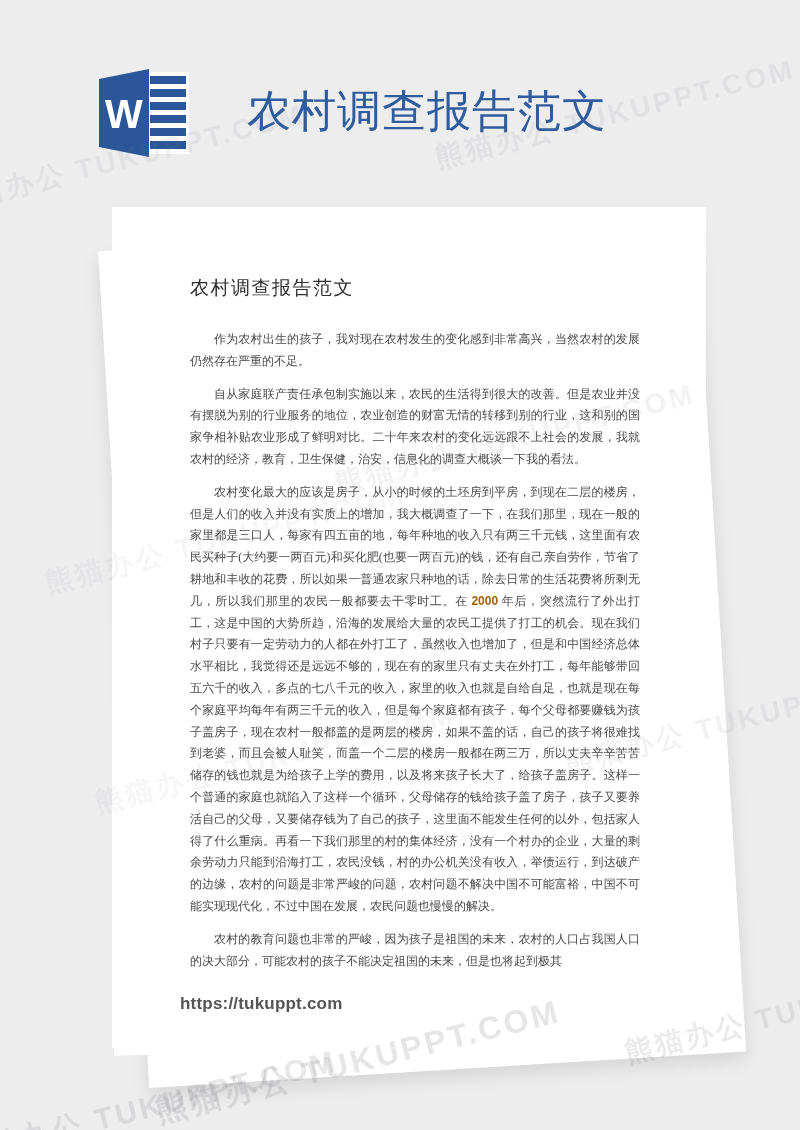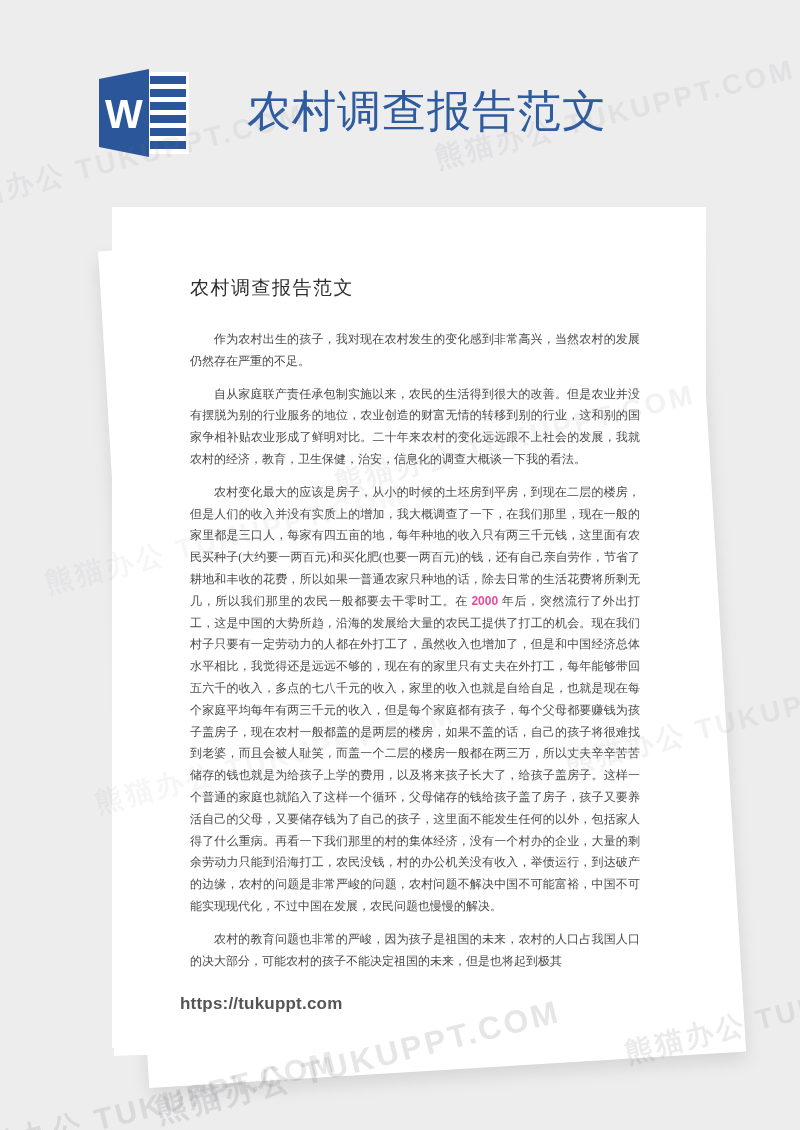--- a/index.html
+++ b/index.html
@@ -48,21 +48,21 @@
     font-size:19px; color:#2f2f2f; letter-spacing:1.5px;
     font-weight:500; margin:0 0 28px 0;
   }
   .doc-body p {
     margin:0 0 11px 0;
     font-size:12px; line-height:21.8px; color:#4a4a4a;
     text-indent:2em; text-align:justify;
   }
   .doc-body p .num {
     font-family:"Liberation Sans", sans-serif;
-    font-weight:600; color:#ec4899;
+    font-weight:600; color:#a16207;
   }
   .doc-footer {
     position:absolute; left:68px; bottom:34px;
     font-family:"Liberation Sans", sans-serif;
     font-size:17px; font-weight:600; color:#555555;
     letter-spacing:0.2px;
   }
 
   
   .wm {

